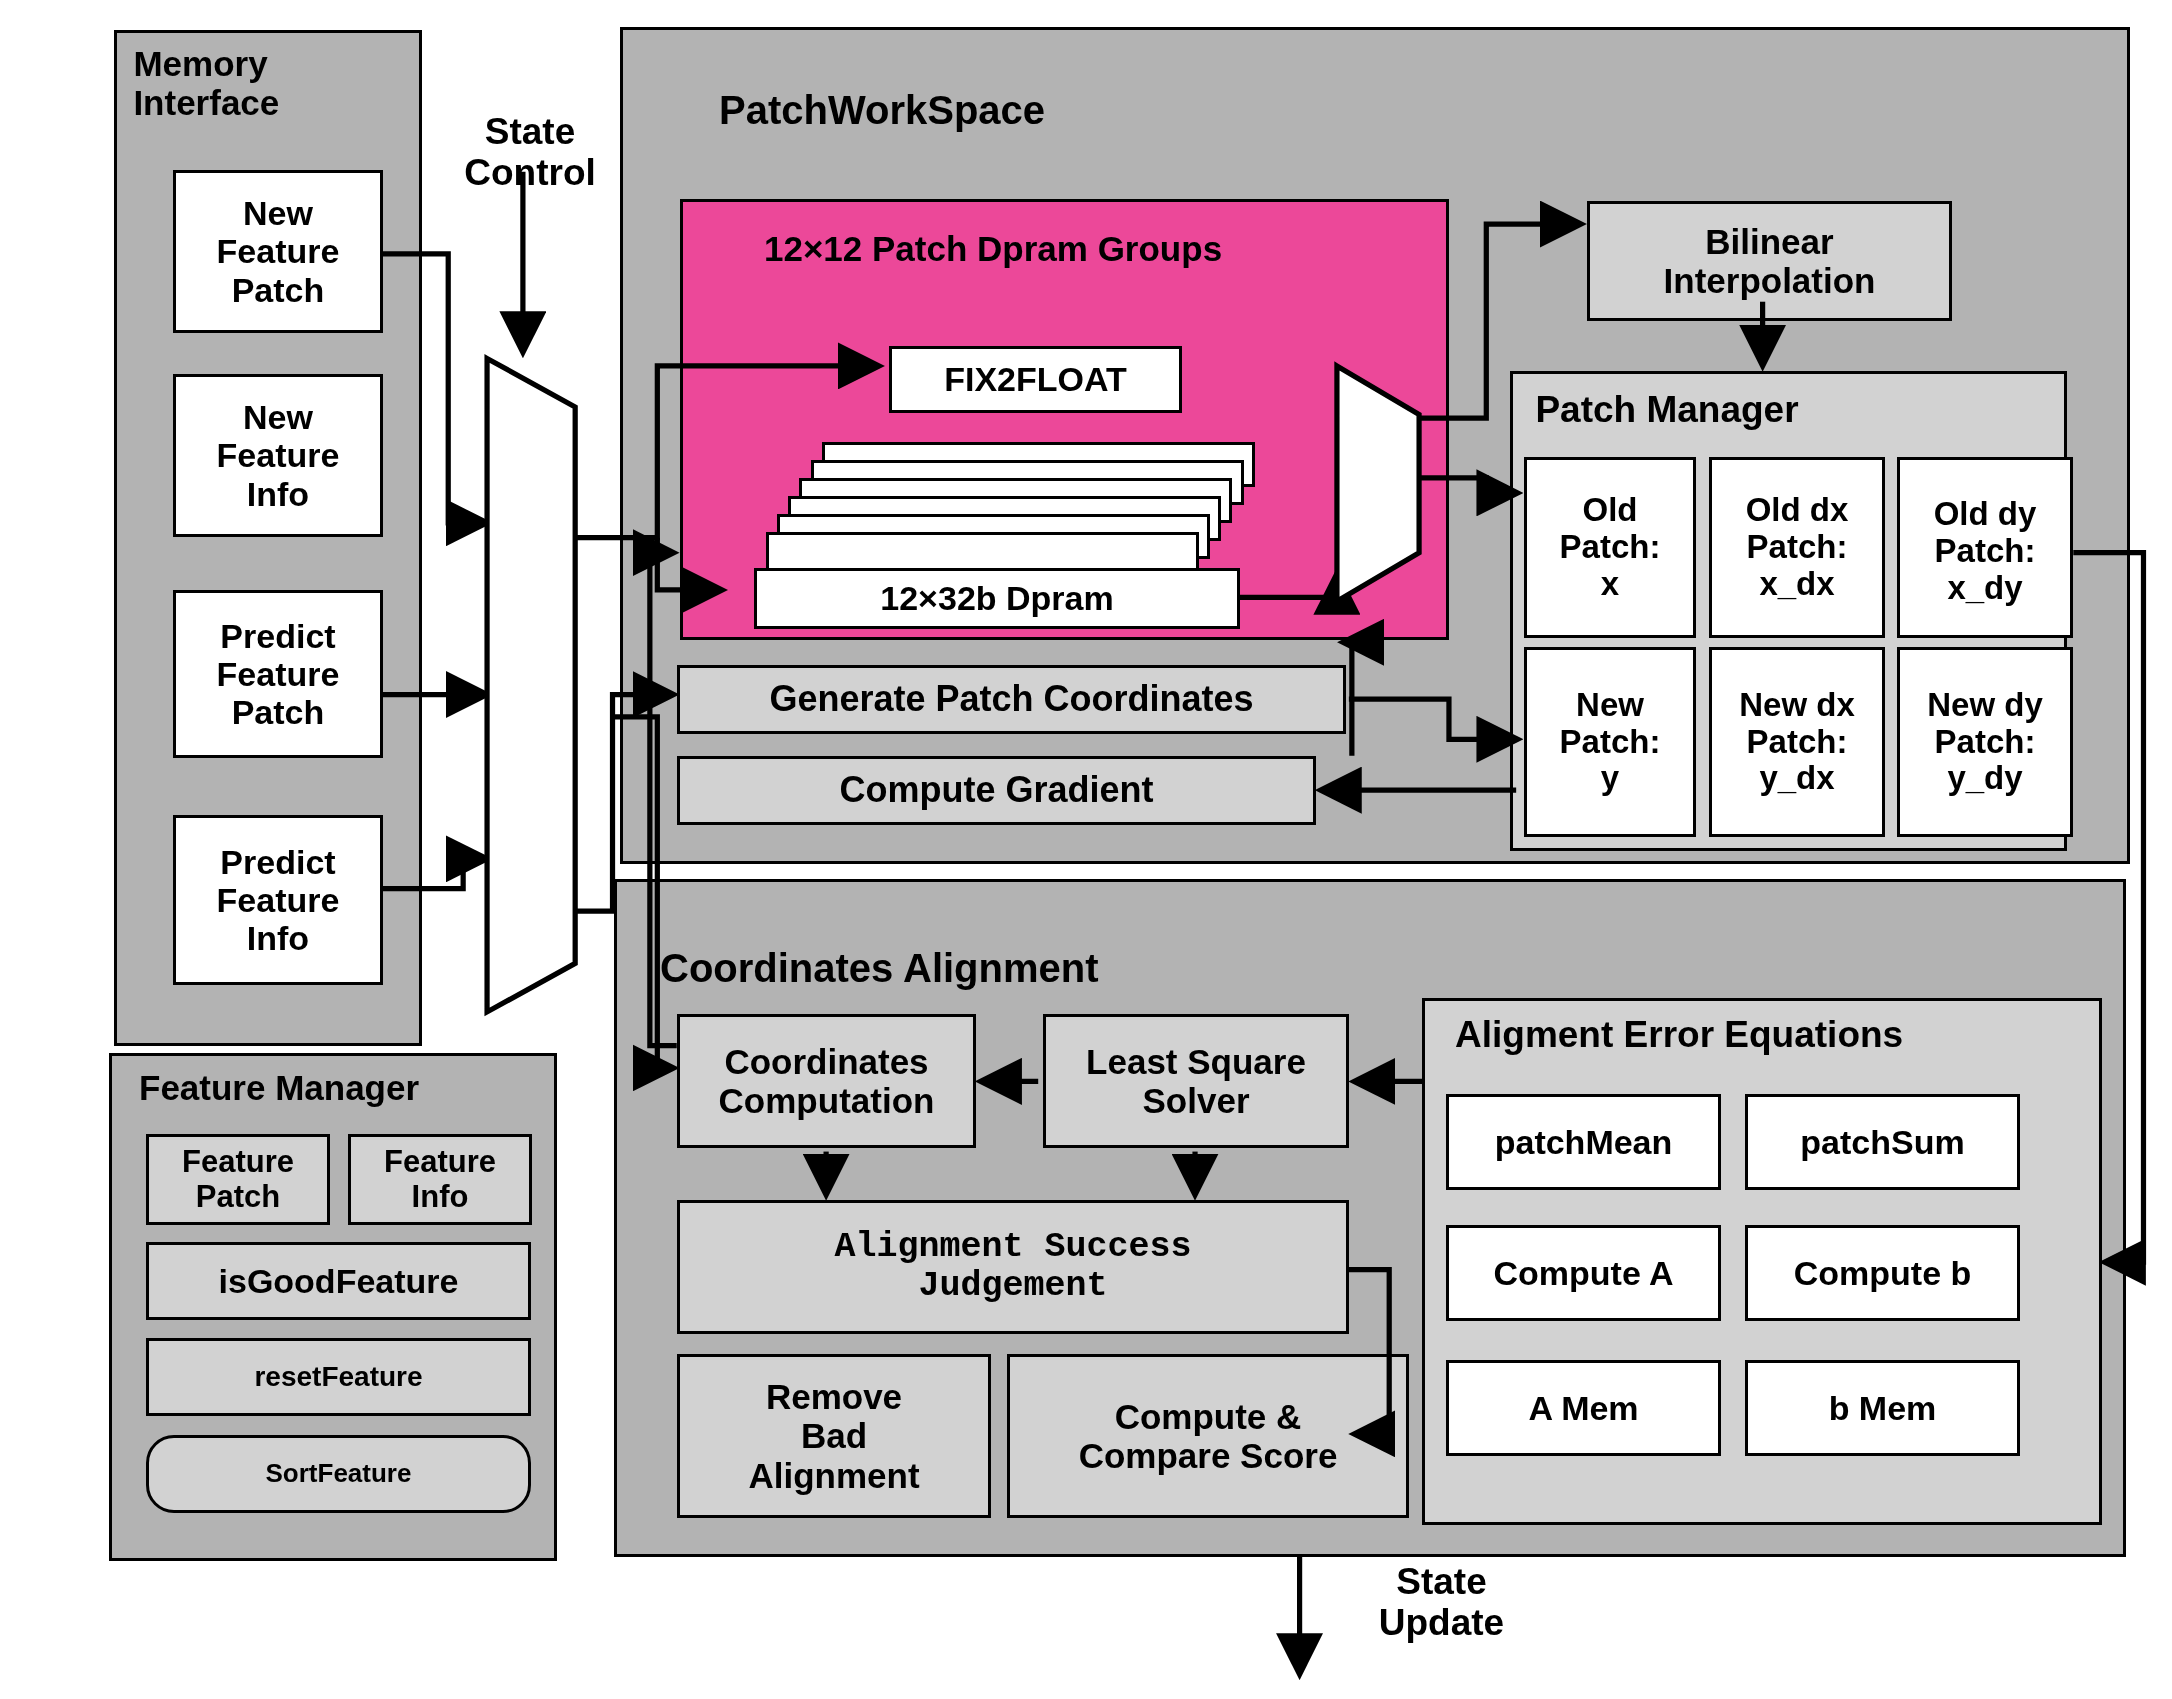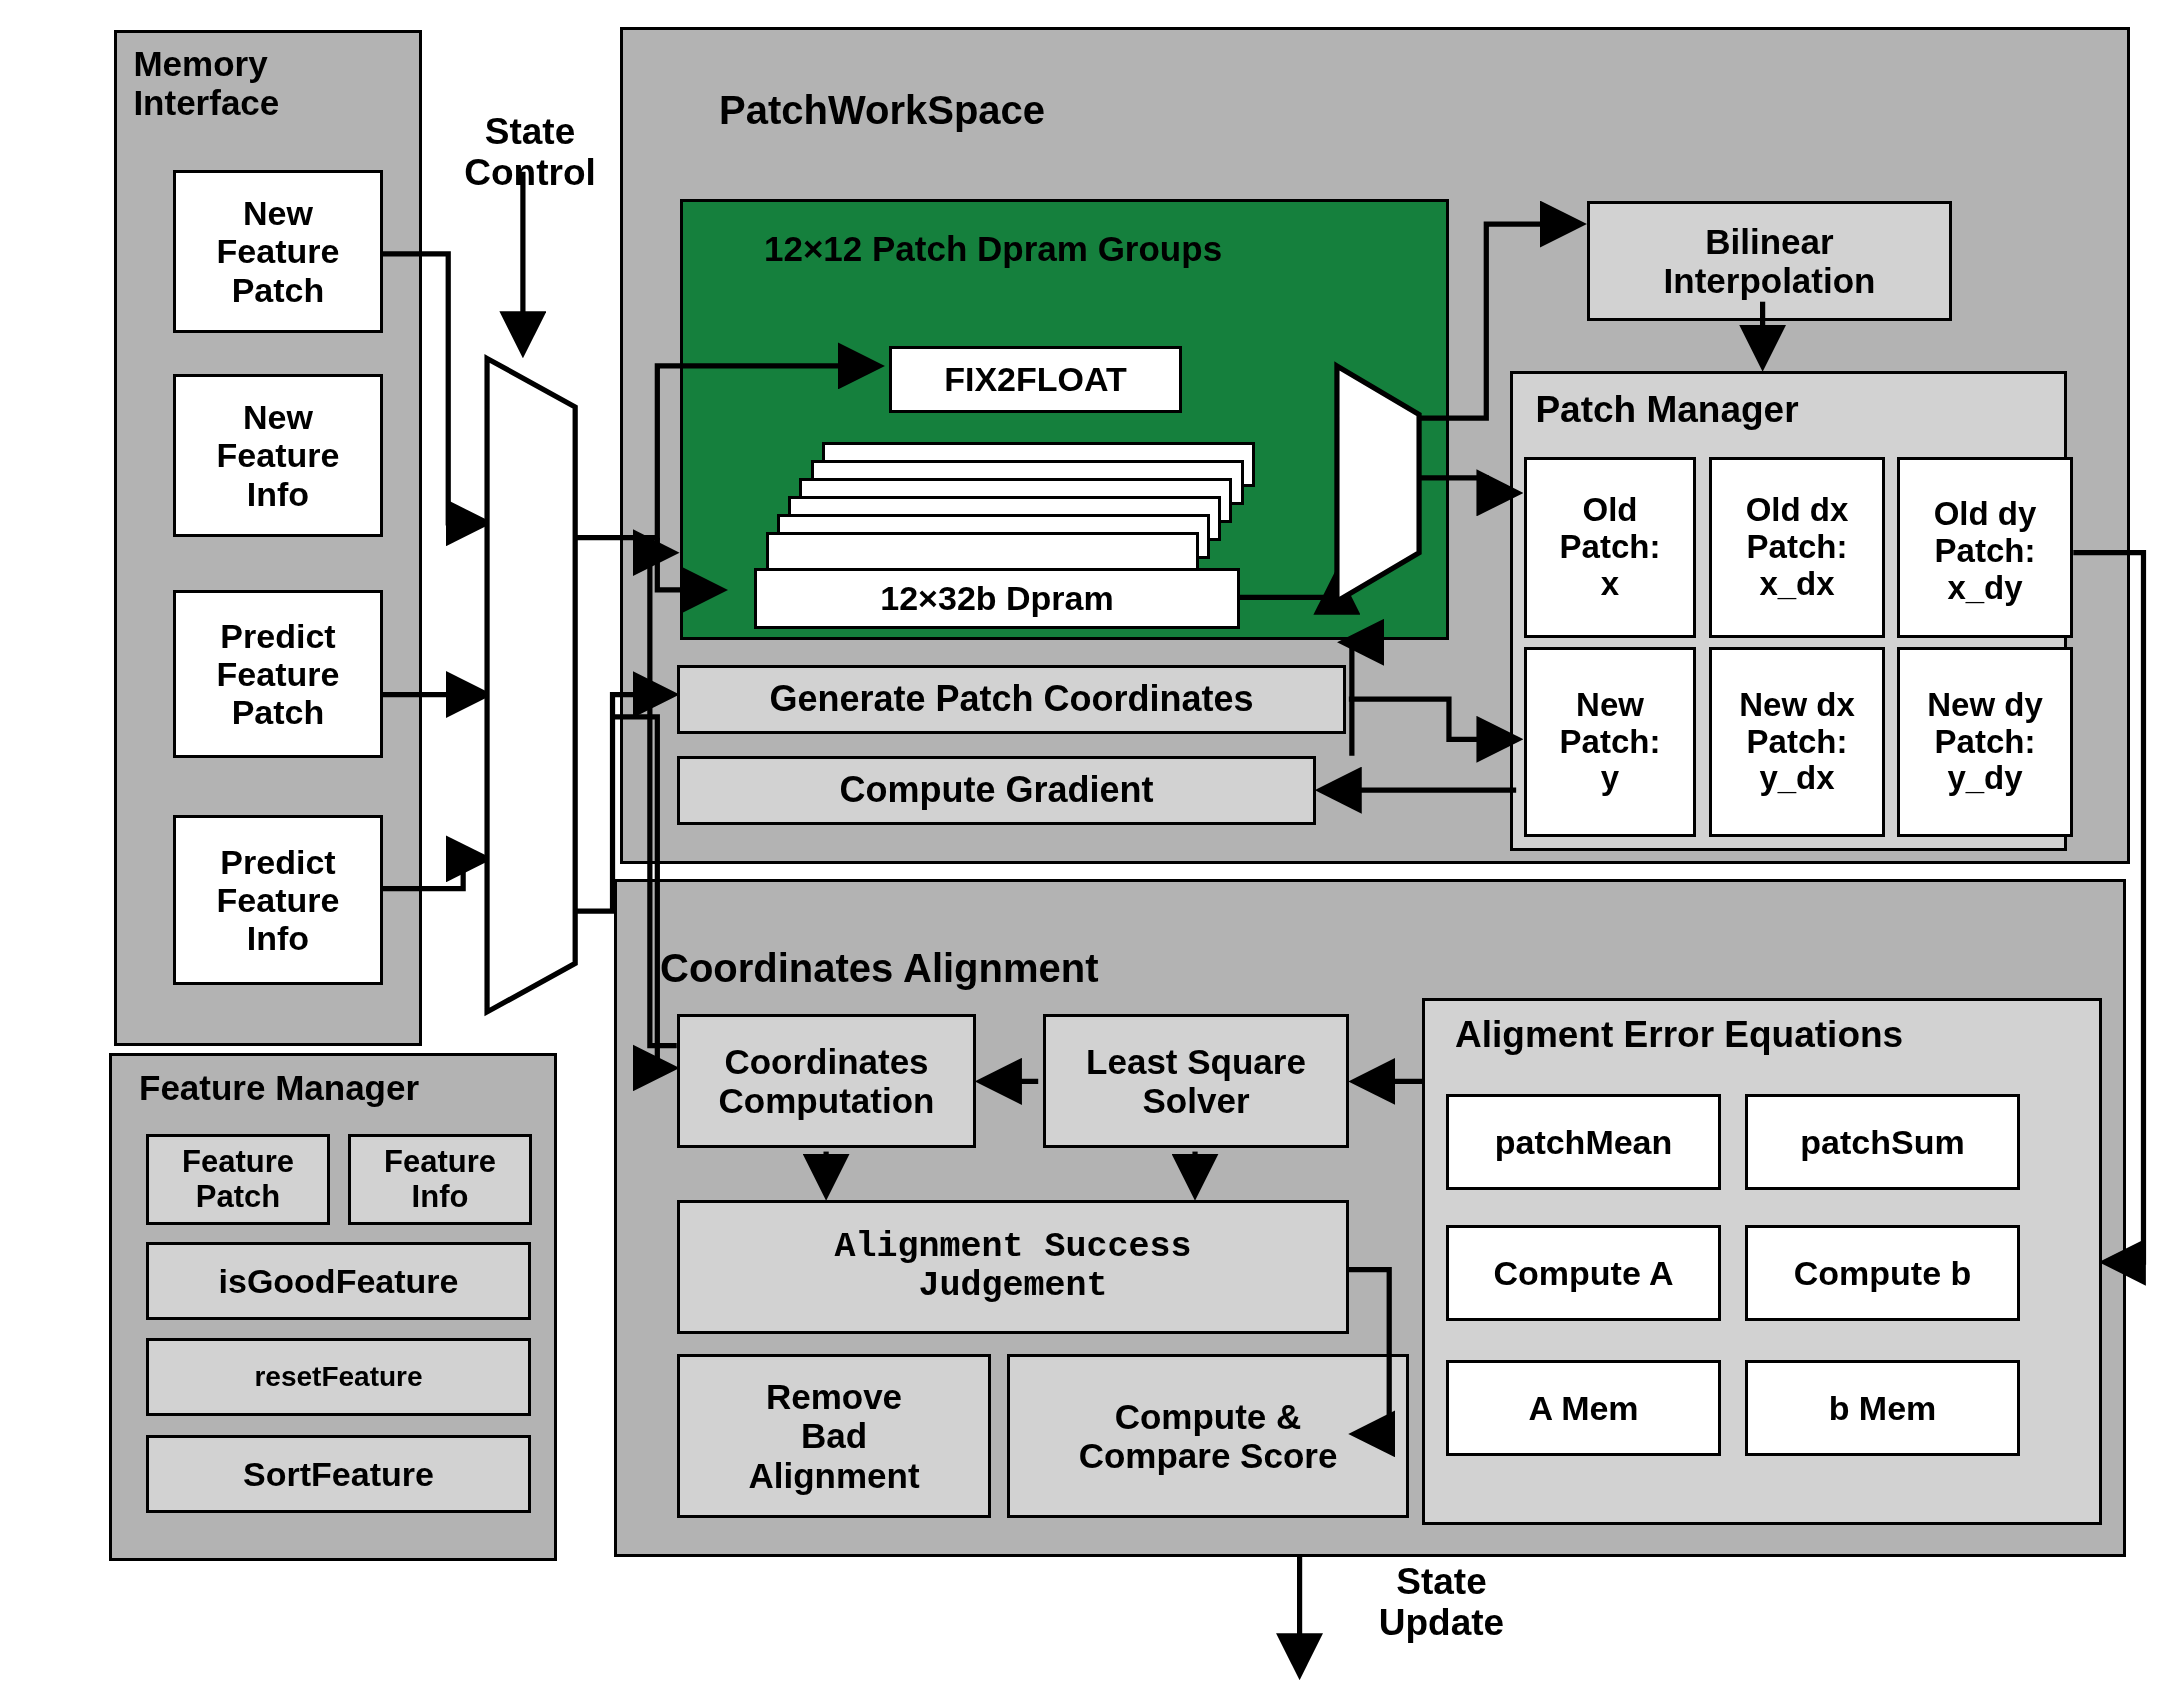--- a/index.html
+++ b/index.html
@@ -23,21 +23,21 @@
     border: 3.7px solid #000000;
     display: flex;
     align-items: center;
     justify-content: center;
     text-align: center;
     font-weight: bold;
     color: #000000;
     line-height: 1.12;
   }
   .grey-dark { background: #b3b3b3; }
-  .grey-mid  { background: #15803d; }
+  .grey-mid  { background: #ec4899; }
   .grey-light{ background: #d2d2d2; }
   .white     { background: #ffffff; }
   .titlebox {
     align-items: flex-start;
     justify-content: flex-start;
     padding: 10.5px 16.4px;
   }
   .lbl {
     position: absolute;
     font-weight: bold;
@@ -95,21 +95,21 @@
   <div class="box grey-light" style="left:348px; top:1134px; width:184px; height:91px; font-size:31px;">
     <span style="white-space:pre-line;">Feature
 Info</span>
   </div>
   <div class="box grey-light" style="left:146px; top:1242px; width:385px; height:78px; font-size:34px;">
     <span>isGoodFeature</span>
   </div>
   <div class="box grey-light" style="left:146px; top:1338px; width:385px; height:78px; font-size:28px;">
     <span>resetFeature</span>
   </div>
-  <div class="box grey-light" style="left:146px; top:1435px; width:385px; height:78px; font-size:34px;">
+  <div class="box grey-light" style="left:146px; top:1435px; width:385px; height:78px; font-size:26px;border-radius:28px;">
     <span>SortFeature</span>
   </div>
 
   <div class="box grey-dark titlebox" style="left:620px; top:27px; width:1510px; height:837px; font-size:40px; padding-left:96px; padding-top:58px;">
     <span>PatchWorkSpace</span>
   </div>
 
   <div class="box grey-mid titlebox" style="left:680px; top:199px; width:769px; height:441px; font-size:35px; padding-left:81px; padding-top:27px;">
     <span>12×12 Patch Dpram Groups</span>
   </div>

